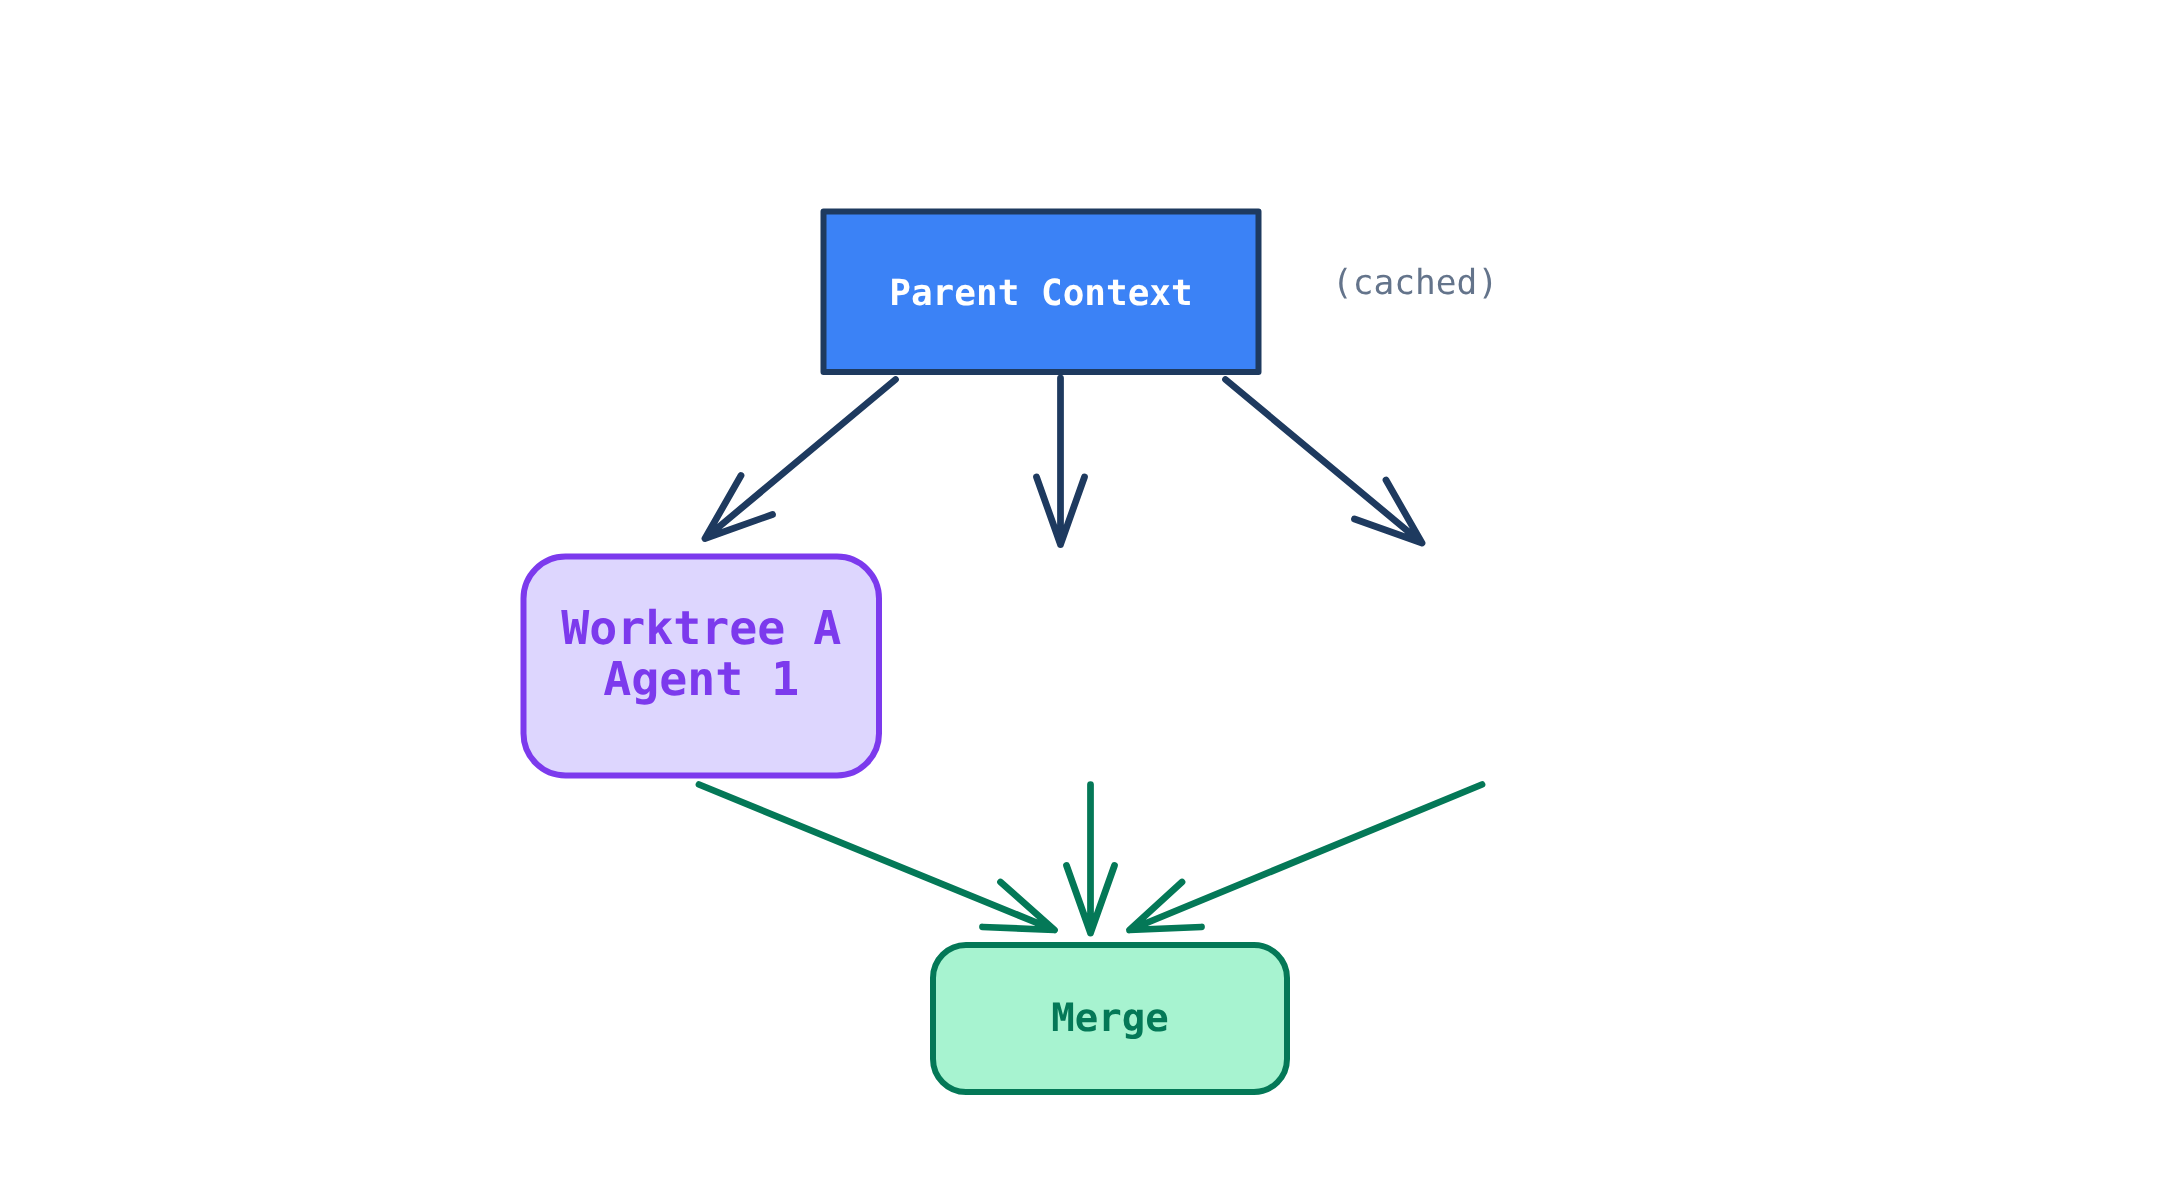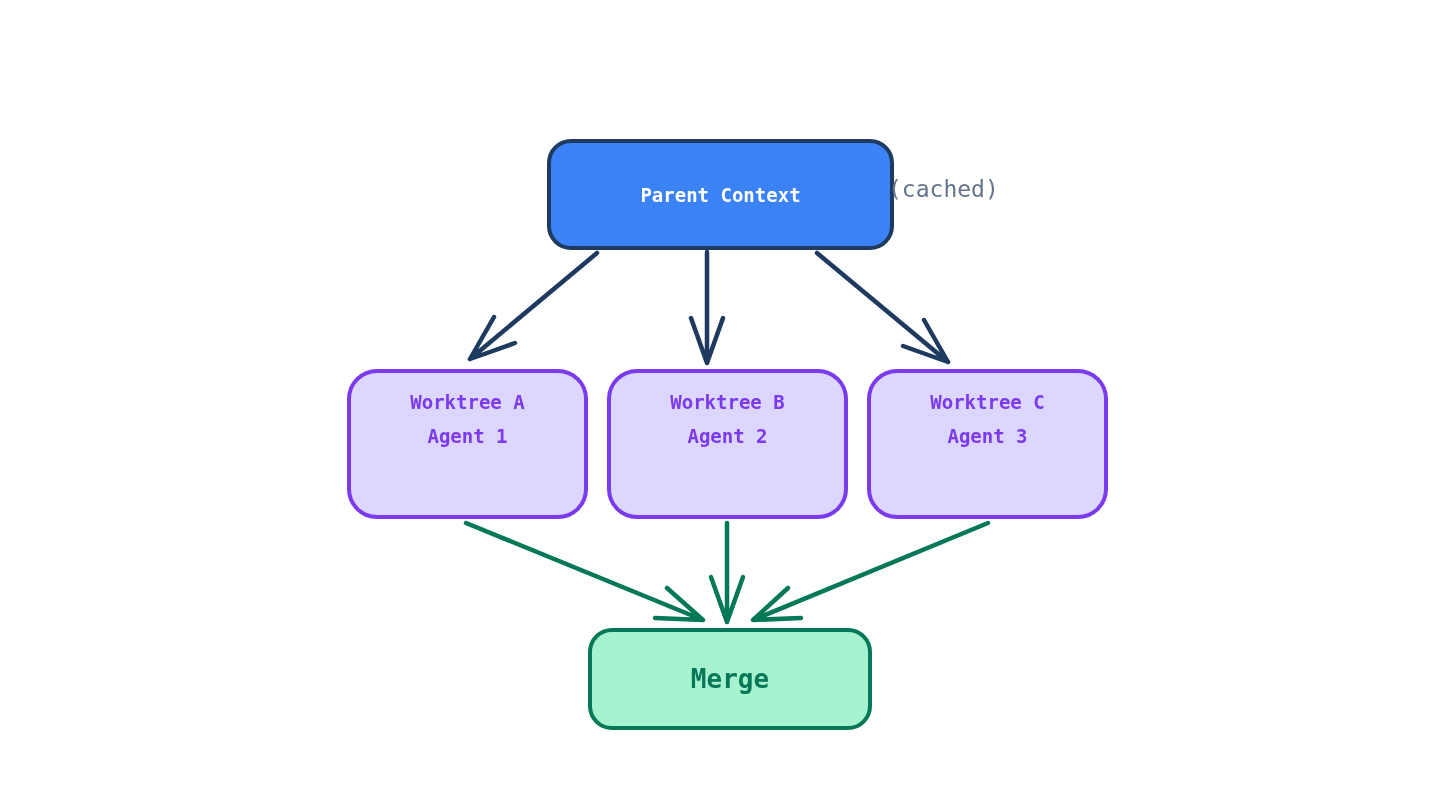--- a/index.html
+++ b/index.html
@@ -59,48 +59,48 @@
     flex-direction: column;
     align-items: center;
     justify-content: center;
     text-align: center;
     font-weight: bold;
     white-space: nowrap;
   }
   .node-parent {
     left: 547px;
     top: 139px;
-    width: 347px;
+    width: 294px;
     height: 111px;
     background: var(--blue-fill, #3b82f6);
     border: 4.5px solid var(--blue-border, #1e3a5f);
-    border-radius: 24px;
+    border-radius: 2px;
     color: var(--blue-text, #ffffff);
-    font-size: 19px;
+    font-size: 24px;
   }
   .node-worktree {
     top: 369px;
     width: 241px;
     height: 150px;
     background: var(--purple-fill, #ddd6fe);
     border: 4.5px solid var(--purple-border, #7c3aed);
     border-radius: 30px;
     color: var(--purple-text, #7c3aed);
-    font-size: 19px;
+    font-size: 31px;
     line-height: 34px;
     justify-content: flex-start;
-    padding-top: 12px;
+    padding-top: 29px;
   }
   .node-worktree-a { left: 347px; }
   .node-worktree-b { left: 607px; }
   .node-worktree-c { left: 867px; }
   .node-merge {
-    left: 588px;
+    left: 620px;
     top: 628px;
-    width: 284px;
+    width: 240px;
     height: 102px;
     background: var(--green-fill, #a7f3d0);
     border: 4.5px solid var(--green-border, #047857);
     border-radius: 24px;
     color: var(--green-text, #047857);
     font-size: 26px;
   }
   .cached-annotation {
     position: absolute;
     left: 888px;
@@ -133,27 +133,19 @@
     <span>Parent Context</span>
   </div>
 
   <div class="cached-annotation">(cached)</div>
 
   <div class="node node-worktree node-worktree-a">
     <div>Worktree A</div>
     <div>Agent 1</div>
   </div>
 
-  <div class="node node-worktree node-worktree-b">
-    <div>Worktree B</div>
-    <div>Agent 2</div>
-  </div>
 
-  <div class="node node-worktree node-worktree-c">
-    <div>Worktree C</div>
-    <div>Agent 3</div>
-  </div>
 
   <div class="node node-merge">
     <span>Merge</span>
   </div>
 
 </div>
 
 </body></html>

